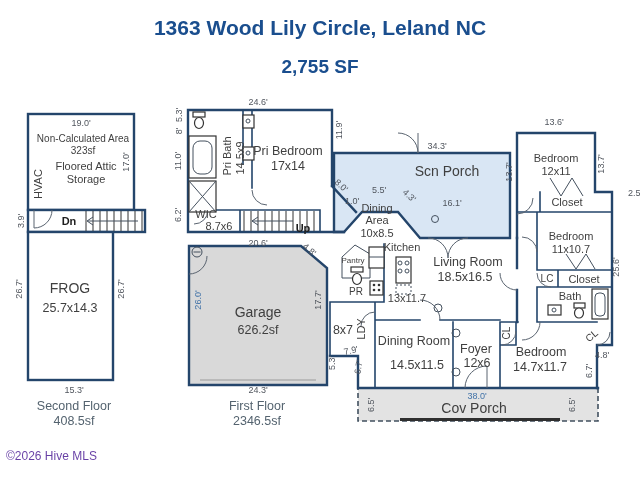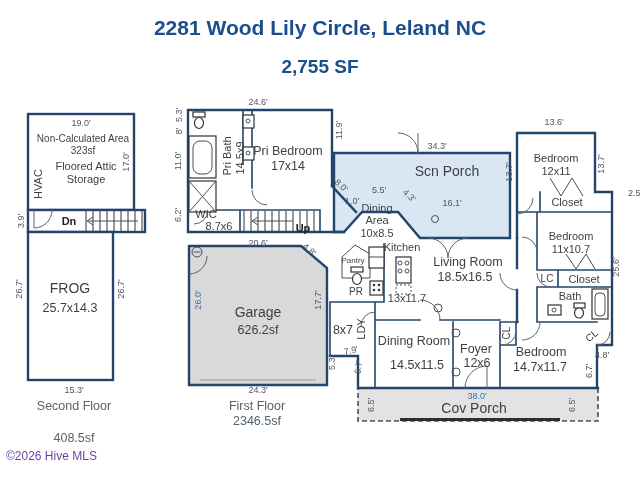--- a/index.html
+++ b/index.html
@@ -31,21 +31,21 @@
               font-size:14.5px;color:#2d6096;}
   .datestamp{position:absolute;left:490px;top:443px;width:140px;text-align:center;
              font-size:15px;font-weight:bold;color:#1a4e8e;}
   .watermark{position:absolute;left:6px;top:449px;font-size:12px;color:#4c1d95;opacity:.85;}
 </style>
 </head>
 <body>
 
 <div id="canvas">
 
-  <div class="title-line1">2281 Wood Lily Circle, Leland NC</div>
+  <div class="title-line1">1363 Wood Lily Circle, Leland NC</div>
   <div class="title-line2">2,755 SF</div>
 
   <svg id="plan-svg" width="640" height="480" viewBox="0 0 640 480">
 
     <polygon points="334,153 510,153 510,238 420,238 398,212 362,212 344,232 334,232" fill="#d9e6f4" stroke="#24456b" stroke-width="2.4"></polygon>
 
     <polygon points="189,246 301,246 327,268 327,385 189,385" fill="#d9d9d9" stroke="#24456b" stroke-width="2.4"></polygon>
     <line x1="200" y1="380" x2="316" y2="380" stroke="#9a9a9a" stroke-width="1"></line>
 
     <rect x="358" y="388" width="240" height="33" fill="#e3e3e3" stroke="#41505f" stroke-width="1.6" stroke-dasharray="5,3"></rect>
@@ -201,21 +201,21 @@
       <div class="lbl room" style="left: 38px; top: 184px; transform: translate(-50%, -50%) rotate(-90deg);">HVAC</div>
       <div class="lbl dim" style="left: 126px; top: 162px; transform: translate(-50%, -50%) rotate(-90deg);">17.0'</div>
       <div class="lbl dim" style="left: 21px; top: 221px; transform: translate(-50%, -50%) rotate(-90deg);">3.9'</div>
       <div class="lbl bold-sm" style="left: 69px; top: 221px;">Dn</div>
       <div class="lbl room-lg" style="left: 70px; top: 288px;">FROG</div>
       <div class="lbl room-md" style="left: 70px; top: 308px;">25.7x14.3</div>
       <div class="lbl dim" style="left: 19px; top: 289px; transform: translate(-50%, -50%) rotate(-90deg);">26.7'</div>
       <div class="lbl dim" style="left: 121px; top: 289px; transform: translate(-50%, -50%) rotate(-90deg);">26.7'</div>
       <div class="lbl dim" style="left: 74px; top: 390px;">15.3'</div>
       <div class="lbl floor" style="left: 74px; top: 406px;">Second Floor</div>
-      <div class="lbl floor" style="left: 74px; top: 438px;">408.5sf</div>
+      <div class="lbl floor" style="left: 74px; top: 421px;">408.5sf</div>
       <div class="lbl dim" style="left: 258px; top: 102px;">24.6'</div>
       <div class="lbl dim" style="left: 179px; top: 115px; transform: translate(-50%, -50%) rotate(-90deg);">5.3'</div>
       <div class="lbl dim" style="left: 179px; top: 131px; transform: translate(-50%, -50%) rotate(-90deg);">8'</div>
       <div class="lbl dim" style="left: 178px; top: 161px; transform: translate(-50%, -50%) rotate(-90deg);">11.0'</div>
       <div class="lbl dim" style="left: 178px; top: 215px; transform: translate(-50%, -50%) rotate(-90deg);">6.2'</div>
       <div class="lbl room" style="left: 227px; top: 156px; transform: translate(-50%, -50%) rotate(-90deg);">Pri Bath</div>
       <div class="lbl room" style="left: 240px; top: 158px; transform: translate(-50%, -50%) rotate(-90deg);">14.5x9</div>
       <div class="lbl room-md" style="left: 288px; top: 151px;">Pri Bedroom</div>
       <div class="lbl room-md" style="left: 288px; top: 166px;">17x14</div>
       <div class="lbl dim" style="left: 339px; top: 130px; transform: translate(-50%, -50%) rotate(-90deg);">11.9'</div>

